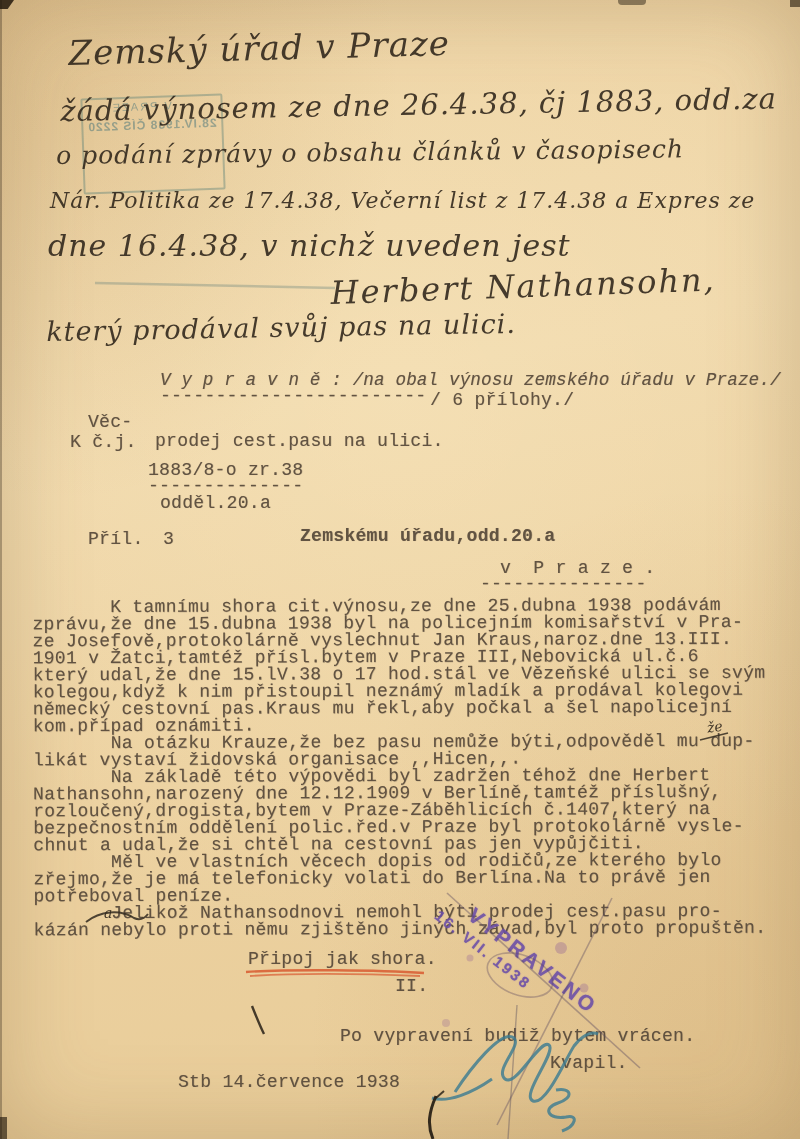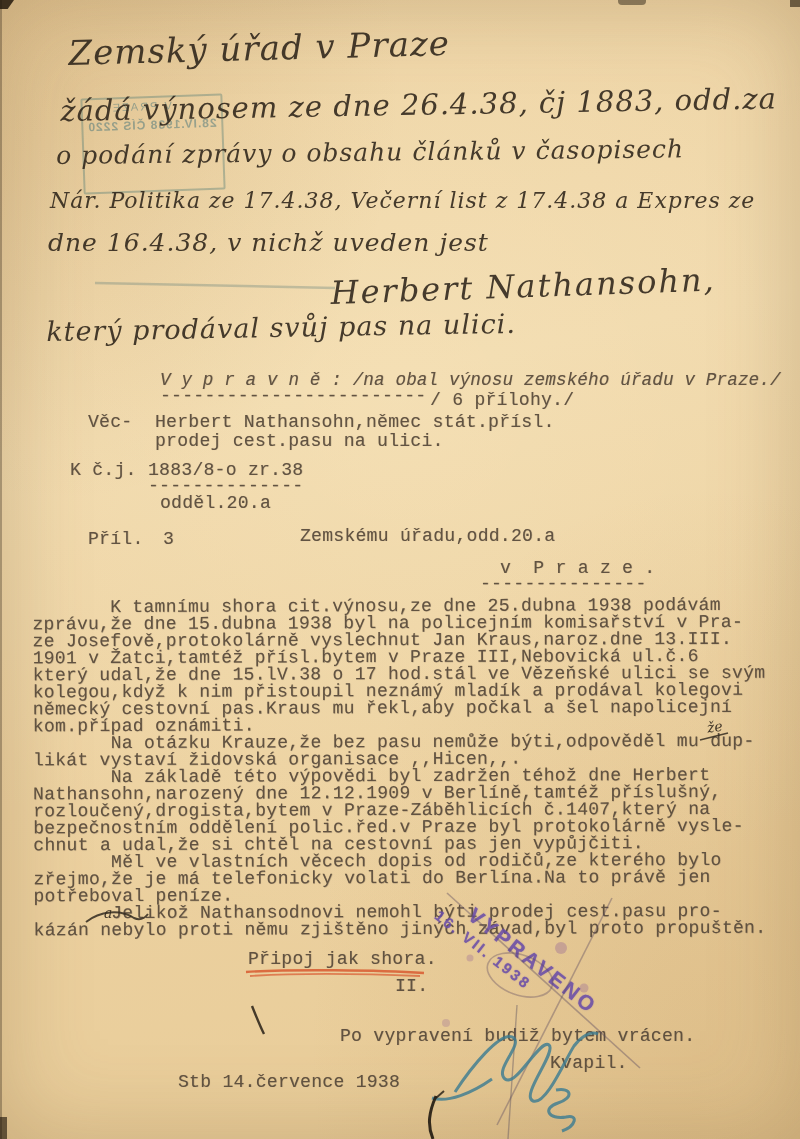--- a/index.html
+++ b/index.html
@@ -77,40 +77,39 @@
 
   <div id="received-stamp">
     <div class="rs" style="left:28px;top:2px;font-size:11px;letter-spacing:2px;">V PRAZE</div>
     <div class="rs" style="left:4px;top:20px;font-size:12px;font-weight:bold;letter-spacing:1px;">28.IV.1938 ČÍS 2220</div>
   </div>
 
   <div class="hw" style="left:68px;top:33px;font-size:34px;transform:rotate(-1.5deg);">Zemský úřad v Praze</div>
   <div class="hw" style="left:60px;top:94px;font-size:29px;transform:rotate(-1deg);">žádá výnosem ze dne 26.4.38, čj 1883, odd.za</div>
   <div class="hw" style="left:56px;top:141px;font-size:25px;transform:rotate(-.6deg);">o podání zprávy o obsahu článků v časopisech</div>
   <div class="hw" style="left:50px;top:188px;font-size:22px;">Nár. Politika ze 17.4.38, Večerní list z 17.4.38 a Expres ze</div>
-  <div class="hw" style="left:48px;top:228px;font-size:25px;">dne 16.4.38, v nichž uveden jest</div>
+  <div class="hw" style="left:48px;top:228px;font-size:30px;">dne 16.4.38, v nichž uveden jest</div>
   <div class="hw" style="left:330px;top:274px;font-size:32px;letter-spacing:2px;transform:rotate(-2deg);">Herbert Nathansohn,</div>
   <div class="hw" style="left:46px;top:316px;font-size:27px;transform:rotate(-1deg);">který prodával svůj pas na ulici.</div>
 
   <div class="t dispatch" style="left:160px;top:372px;font-style:italic;">V y p r a v n ě : /na obal výnosu zemského úřadu v Praze./</div>
   <div class="t" style="left:160px;top:388px;">------------------------</div>
   <div class="t" style="left:430px;top:392px;">/ 6 přílohy./</div>
 
   <div class="t" style="left:88px;top:414px;">Věc-</div>
-  <div class="t" style="left:155px;top:414px;">Herbert Nathansohn,němec stát.přísl.</div>
   <div class="t" style="left:155px;top:433px;">prodej cest.pasu na ulici.</div>
 
-  <div class="t" style="left:70px;top:462px;">K č.j.</div>
+  <div class="t" style="left:70px;top:434px;">K č.j.</div>
   <div class="t" style="left:148px;top:462px;">1883/8-o zr.38</div>
   <div class="t" style="left:148px;top:478px;">--------------</div>
   <div class="t" style="left:160px;top:495px;">odděl.20.a</div>
 
   <div class="t" style="left:88px;top:531px;">Příl.</div>
   <div class="t" style="left:163px;top:531px;">3</div>
-  <div class="t" style="left:300px;top:528px;">Zemskému úřadu,odd.20.a</div>
+  <div class="t" style="left:300px;top:528px;font-weight:bold;">Zemskému úřadu,odd.20.a</div>
   <div class="t" style="left:500px;top:560px;">v  P r a z e .</div>
   <div class="t" style="left:480px;top:576px;">---------------</div>
 
   <div id="body-text">
       <div>       K tamnímu shora cit.výnosu,ze dne 25.dubna 1938 podávám</div>
       <div>zprávu,že dne 15.dubna 1938 byl na policejním komisařství v Pra-</div>
       <div>ze Josefově,protokolárně vyslechnut Jan Kraus,naroz.dne 13.III.</div>
       <div>1901 v Žatci,tamtéž přísl.bytem v Praze III,Nebovická ul.č.6</div>
       <div>který udal,že dne 15.lV.38 o 17 hod.stál ve Vězeňské ulici se svým</div>
       <div>kolegou,když k nim přistoupil neznámý mladík a prodával kolegovi</div>

